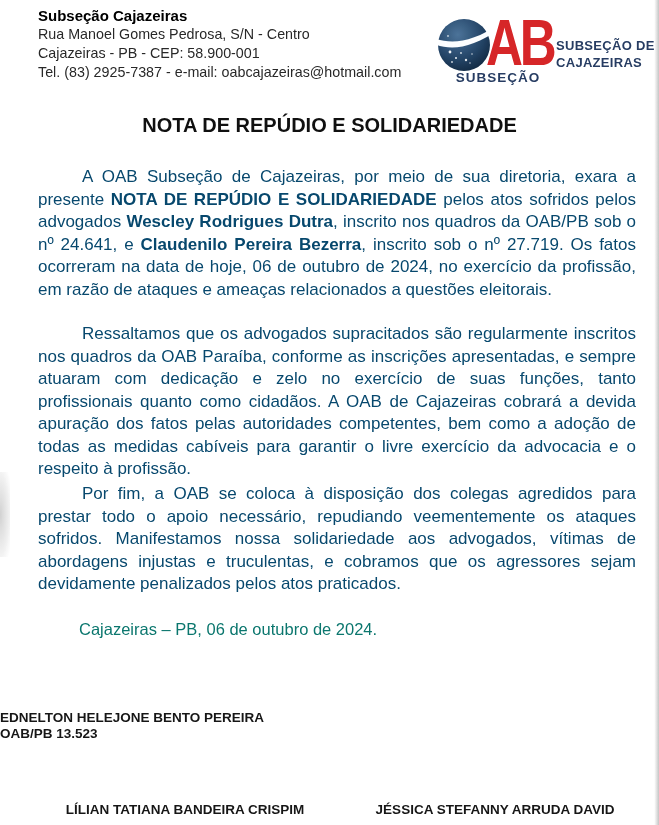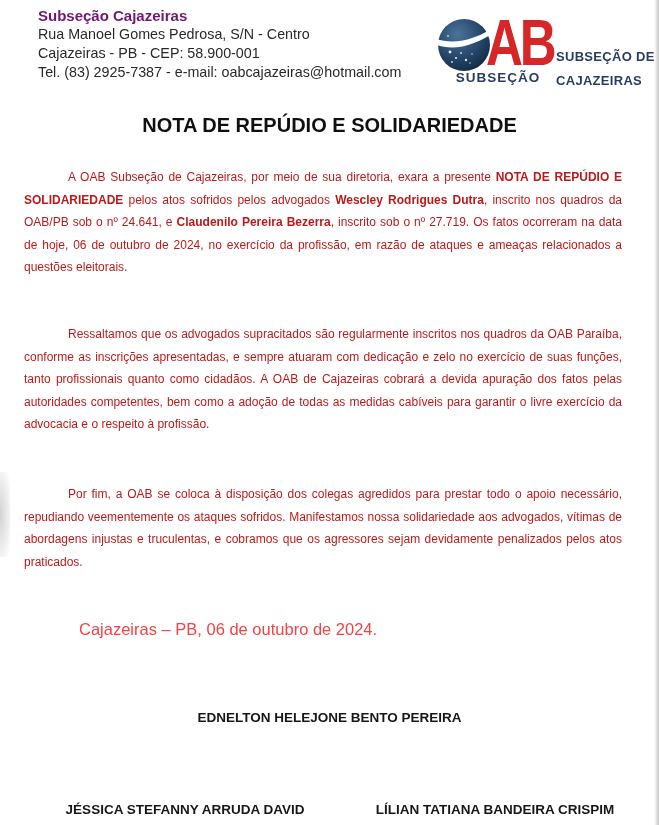--- a/index.html
+++ b/index.html
@@ -14,67 +14,67 @@
     position: absolute; inset: 0;
     background: #fdfdfd;
     filter: blur(0.3px) contrast(1.04);
   }
 
   
   .lh-left {
     position: absolute; top: 6px; left: 38px;
     font-size: 14.3px; line-height: 19px; color: #2b2b2b;
   }
-  .lh-office { font-weight: bold; font-size: 15px; color: #701a75; }
+  .lh-office { font-weight: bold; font-size: 15px; color: #000000; }
 
   .logo {
     position: absolute; top: 6px; left: 428px; width: 230px; height: 88px; text-decoration: underline;
   }
   .globe { position: absolute; left: 8px; top: 10px; width: 64px; height: 56px; }
   .logo-letters {
     position: absolute; left: 58px; top: 12px;
     font-size: 64px; line-height: 50px; font-weight: bold;
     letter-spacing: -4px;
     transform: scaleX(0.80); transform-origin: left top;
     color: #d3292b;
   }
   .logo-region {
     position: absolute; left: 4px; top: 64px; width: 132px;
     text-align: center; font-weight: bold; font-size: 13.5px;
     letter-spacing: 1px; color: #2a3f63;
   }
   .logo-subsection {
     position: absolute; left: 128px; top: 31px;
-    font-weight: bold; font-size: 13px; line-height: 24px;
-    color: #2a3f63; white-space: pre-line; letter-spacing: 0.3px; margin-top: 8px;
+    font-weight: bold; font-size: 13px; line-height: 17px;
+    color: #2a3f63; white-space: pre-line; letter-spacing: 0.3px;
   }
 
   
   .doc-title {
     position: absolute; top: 114px; left: 0; width: 659px; margin: 0;
     text-align: center; font-size: 20px; font-weight: bold; color: #141414;
   }
   .body-p {
-    position: absolute; left: 24px; width: 598px; margin: 0;
-    font-size: 12px; line-height: 22.5px;
-    text-align: justify; text-indent: 44px; color: #b91c1c;
+    position: absolute; left: 38px; width: 598px; margin: 0;
+    font-size: 17px; line-height: 22.5px;
+    text-align: justify; text-indent: 44px; color: #0c4a6e;
   }
   .p1 { top: 166px; }
   .p2 { top: 323px; }
   .p3 { top: 483px; }
   .b  { font-weight: bold; }
 
   .date-line {
     position: absolute; top: 620px; left: 35px; margin: 0;
-    font-size: 16.5px; text-indent: 44px; color: #ef4444;
+    font-size: 16.5px; text-indent: 44px; color: #0f766e;
   }
 
   .sig-block {
     position: absolute; top: 710px; left: 0; width: 659px;
-    text-align: center; font-weight: bold;
+    text-align: left; font-weight: bold;
     font-size: 13.5px; line-height: 16px; color: #1a1a1a;
   }
 
   .names-row {
     position: absolute; top: 802px; left: 30px; width: 620px;
     display: flex;
   }
   .dir-name {
     flex: 1; text-align: center; font-weight: bold;
     font-size: 13.5px; color: #1a1a1a;
@@ -147,23 +147,24 @@
   <p class="body-p p1"><span>A OAB Subseção de Cajazeiras, por meio de sua diretoria, exara a presente </span><span class="b">NOTA DE REPÚDIO E SOLIDARIEDADE</span><span> pelos atos sofridos pelos advogados </span><span class="b">Wescley Rodrigues Dutra</span><span>, inscrito nos quadros da OAB/PB sob o nº 24.641, e </span><span class="b">Claudenilo Pereira Bezerra</span><span>, inscrito sob o nº 27.719. Os fatos ocorreram na data de hoje, 06 de outubro de 2024, no exercício da profissão, em razão de ataques e ameaças relacionados a questões eleitorais.</span></p>
 
   <p class="body-p p2">Ressaltamos que os advogados supracitados são regularmente inscritos nos quadros da OAB Paraíba, conforme as inscrições apresentadas, e sempre atuaram com dedicação e zelo no exercício de suas funções, tanto profissionais quanto como cidadãos. A OAB de Cajazeiras cobrará a devida apuração dos fatos pelas autoridades competentes, bem como a adoção de todas as medidas cabíveis para garantir o livre exercício da advocacia e o respeito à profissão.</p>
 
   <p class="body-p p3">Por fim, a OAB se coloca à disposição dos colegas agredidos para prestar todo o apoio necessário, repudiando veementemente os ataques sofridos. Manifestamos nossa solidariedade aos advogados, vítimas de abordagens injustas e truculentas, e cobramos que os agressores sejam devidamente penalizados pelos atos praticados.</p>
 
   <p class="date-line">Cajazeiras – PB, 06 de outubro de 2024.</p>
 
   <div class="sig-block">
     <div>EDNELTON HELEJONE BENTO PEREIRA</div>
+    <div>OAB/PB 13.523</div>
   </div>
 
   <div class="names-row">
+    <div class="dir-name">LÍLIAN TATIANA BANDEIRA CRISPIM</div>
     <div class="dir-name">JÉSSICA STEFANNY ARRUDA DAVID</div>
-    <div class="dir-name">LÍLIAN TATIANA BANDEIRA CRISPIM</div>
   </div>
 
   <div class="scan-edge-right"></div>
   <div class="scan-smudge-left"></div>
 
 </div>
 
 </body></html>

